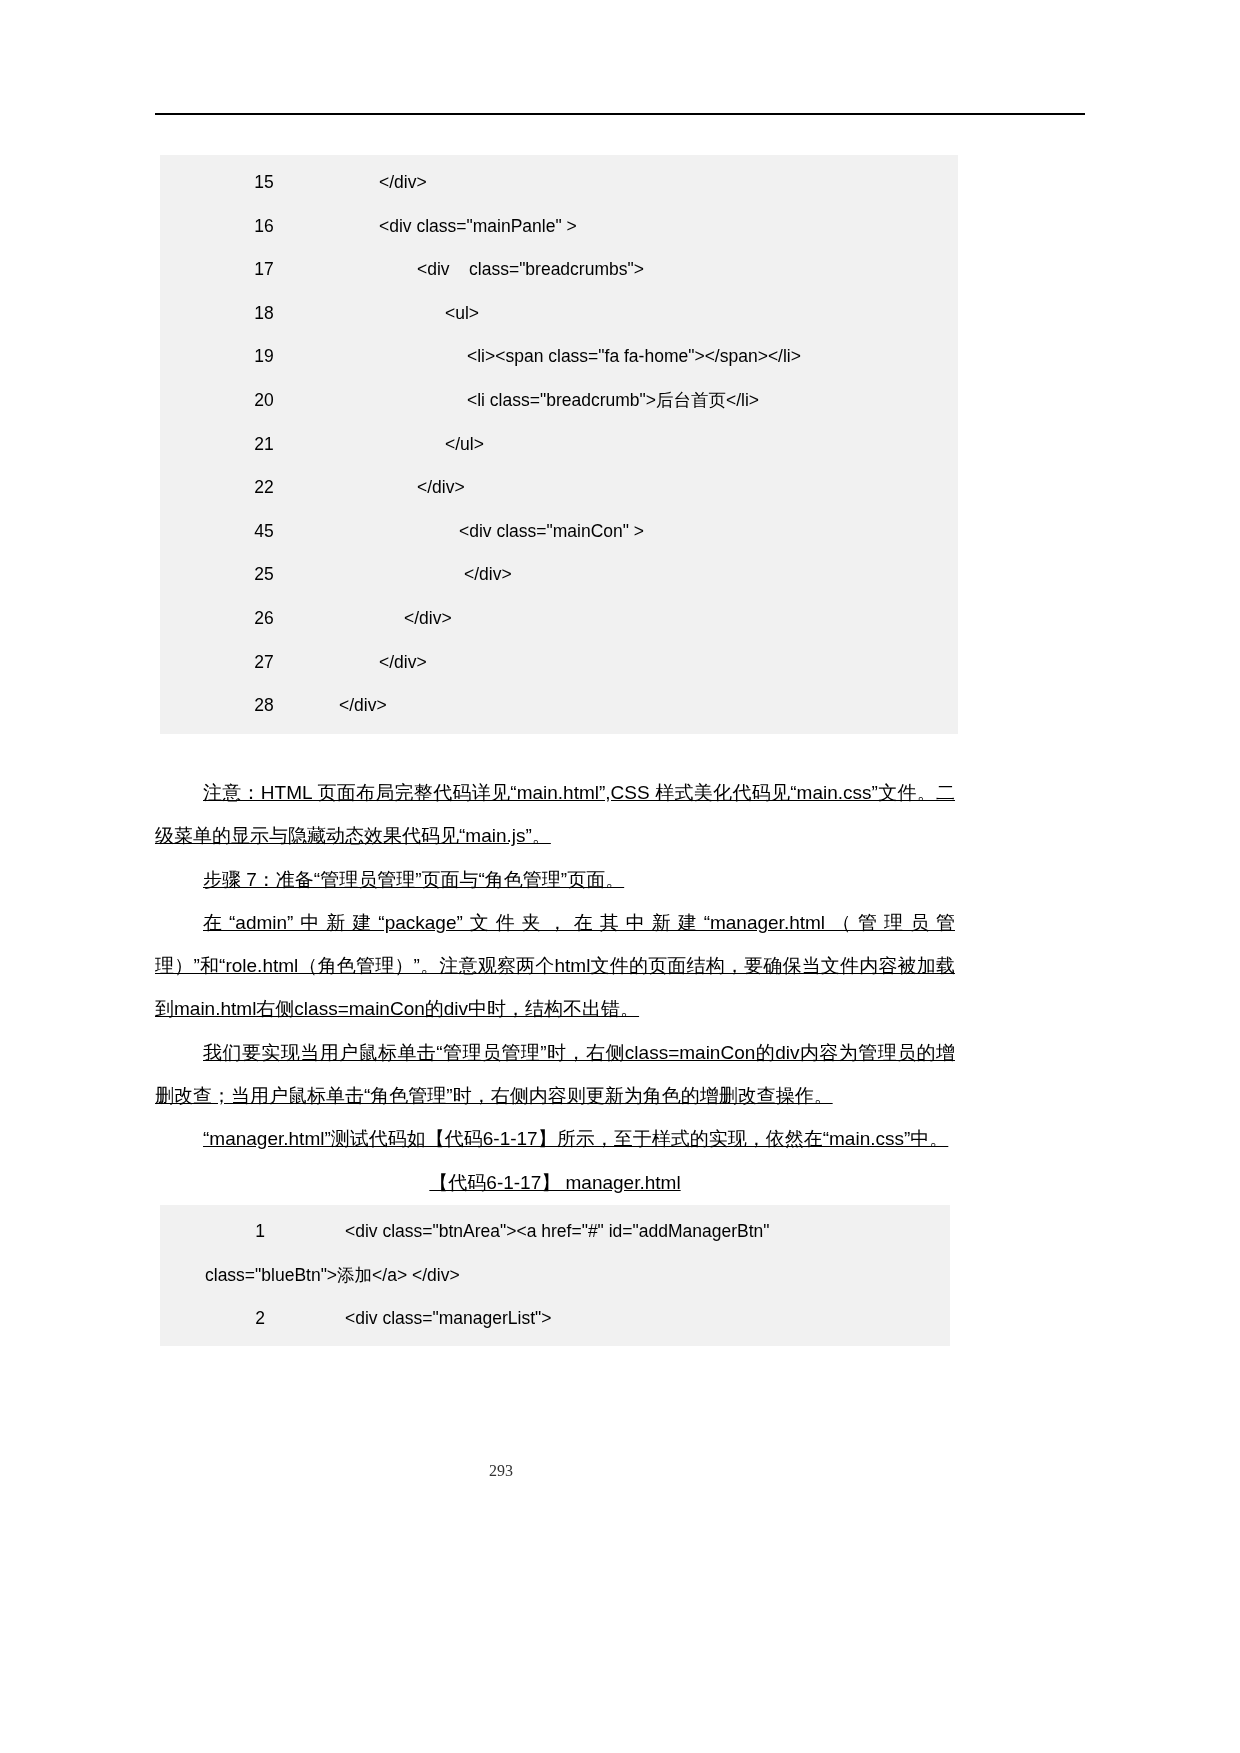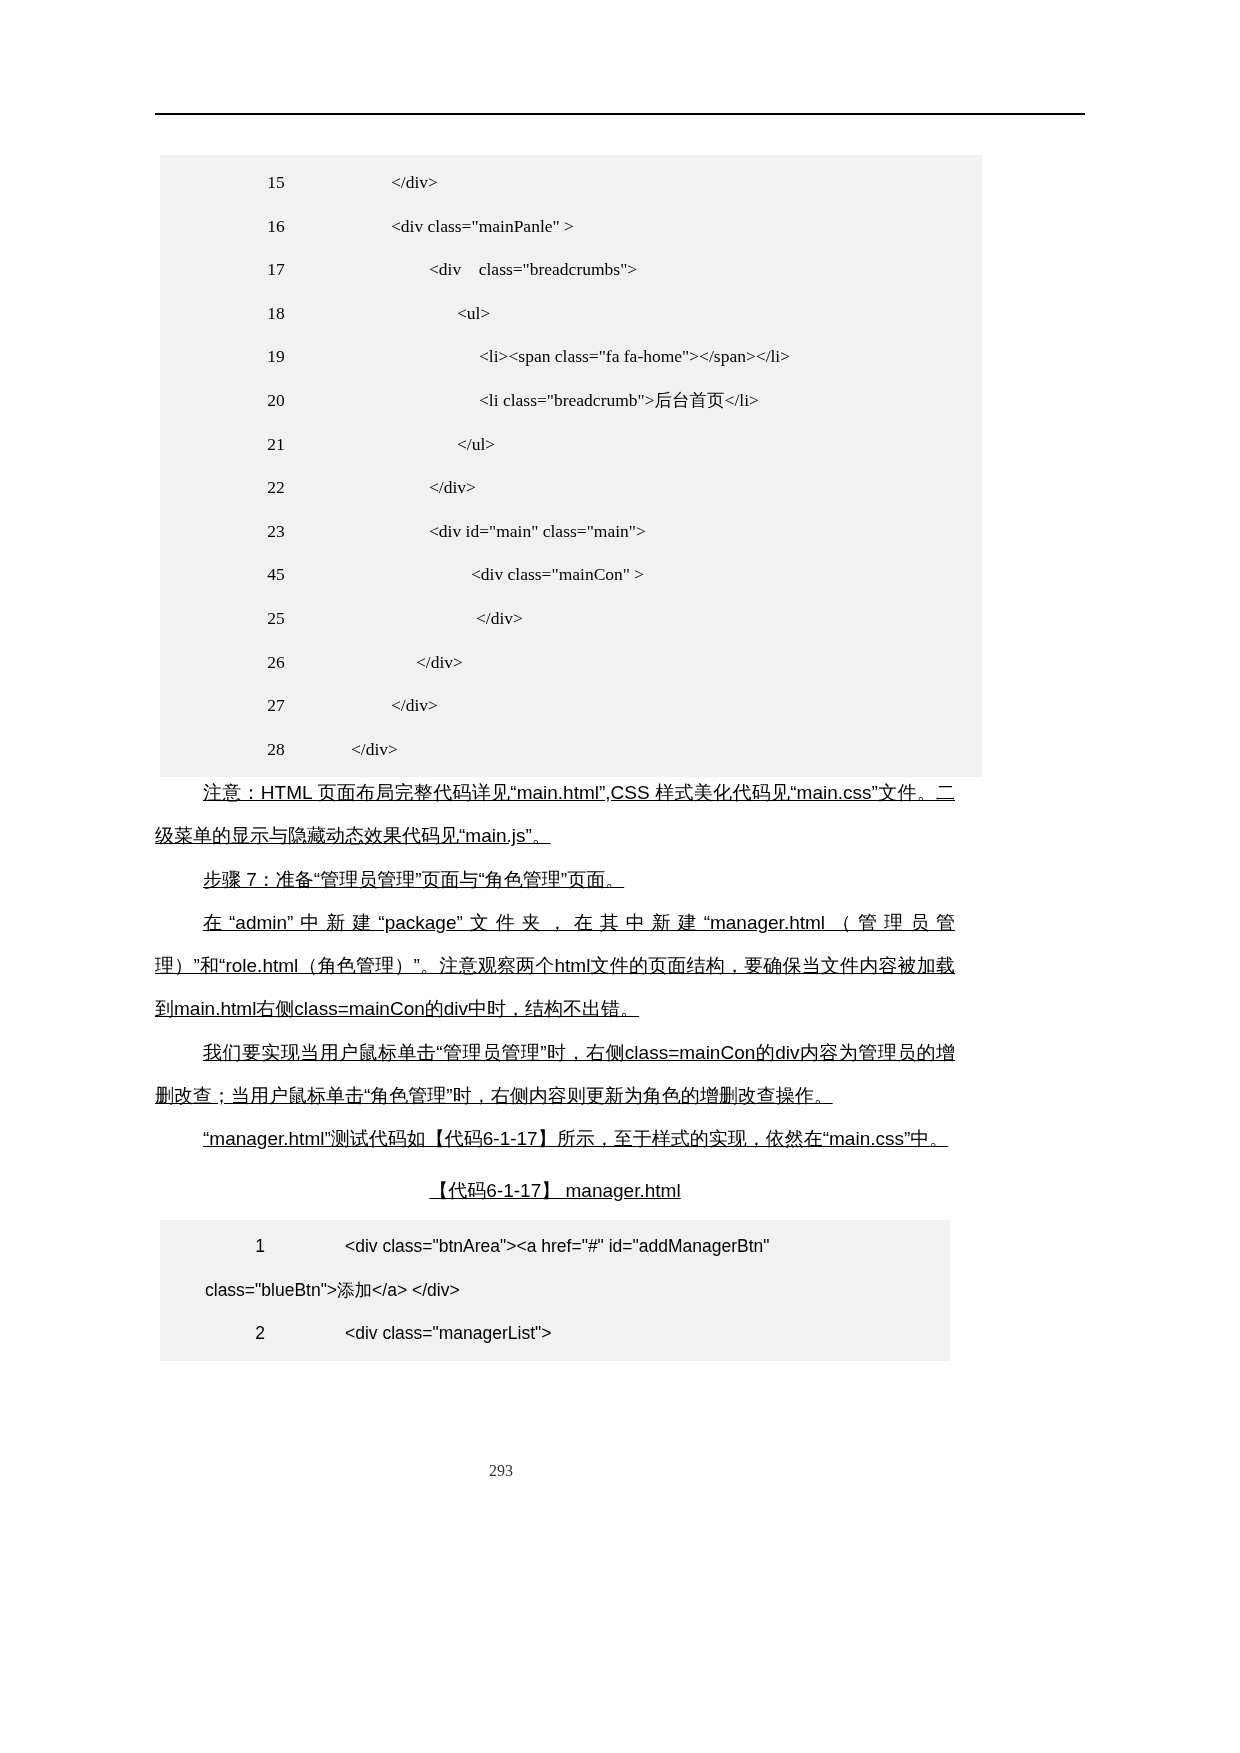--- a/index.html
+++ b/index.html
@@ -21,22 +21,21 @@
     background:#000000;
   }
   .code-block{
     background:#f1f1f1;
     width:790px;
   }
   .code-block-1{
     position:absolute;
     left:160px;
     top:155px;
-    padding:6px 16px;
-    font-family:Liberation Serif, serif;
+    padding:6px 4px;
   }
   .crow{
     position:relative;
     line-height:43.6px;
     font-size:17.5px;
     white-space:pre;
   }
   .lnum{
     position:absolute;
     left:60px;
@@ -56,21 +55,21 @@
   }
   .para{
     margin:0;
     font-size:19px;
     line-height:43.3px;
     text-align:justify;
     text-indent:48px;
     text-decoration:underline;
   }
   .caption{
-    margin:8px;
+    margin:0;
     font-size:19px;
     line-height:43.3px;
     text-align:center;
     text-indent:0;
   }
   .code-block-2{
     margin-left:5px;
     margin-top:1px;
     padding:5px 0;
   }
@@ -94,21 +93,20 @@
 
   <div class="code-block code-block-1">
     <div class="crow"><span class="lnum">15</span><span class="lcode" style="margin-left:215px">&lt;/div&gt;</span></div>
     <div class="crow"><span class="lnum">16</span><span class="lcode" style="margin-left:215px">&lt;div class="mainPanle" &gt;</span></div>
     <div class="crow"><span class="lnum">17</span><span class="lcode" style="margin-left:253px">&lt;div    class="breadcrumbs"&gt;</span></div>
     <div class="crow"><span class="lnum">18</span><span class="lcode" style="margin-left:281px">&lt;ul&gt;</span></div>
     <div class="crow"><span class="lnum">19</span><span class="lcode" style="margin-left:303px">&lt;li&gt;&lt;span class="fa fa-home"&gt;&lt;/span&gt;&lt;/li&gt;</span></div>
     <div class="crow"><span class="lnum">20</span><span class="lcode" style="margin-left:303px">&lt;li class="breadcrumb"&gt;后台首页&lt;/li&gt;</span></div>
     <div class="crow"><span class="lnum">21</span><span class="lcode" style="margin-left:281px">&lt;/ul&gt;</span></div>
     <div class="crow"><span class="lnum">22</span><span class="lcode" style="margin-left:253px">&lt;/div&gt;</span></div>
-    <div class="crow"><span class="lnum">23</span><span class="lcode" style="margin-left:253px">&lt;div id="main" class="main"&gt;</span></div>
     <div class="crow"><span class="lnum">45</span><span class="lcode" style="margin-left:295px">&lt;div class="mainCon" &gt;</span></div>
     <div class="crow"><span class="lnum">25</span><span class="lcode" style="margin-left:300px">&lt;/div&gt;</span></div>
     <div class="crow"><span class="lnum">26</span><span class="lcode" style="margin-left:240px">&lt;/div&gt;</span></div>
     <div class="crow"><span class="lnum">27</span><span class="lcode" style="margin-left:215px">&lt;/div&gt;</span></div>
     <div class="crow"><span class="lnum">28</span><span class="lcode" style="margin-left:175px">&lt;/div&gt;</span></div>
   </div>
 
   <div class="flow">
     <p class="para">注意：HTML 页面布局完整代码详见“main.html”,CSS 样式美化代码见“main.css”文件。二级菜单的显示与隐藏动态效果代码见“main.js”。</p>
     <p class="para">步骤 7：准备“管理员管理”页面与“角色管理”页面。</p>

